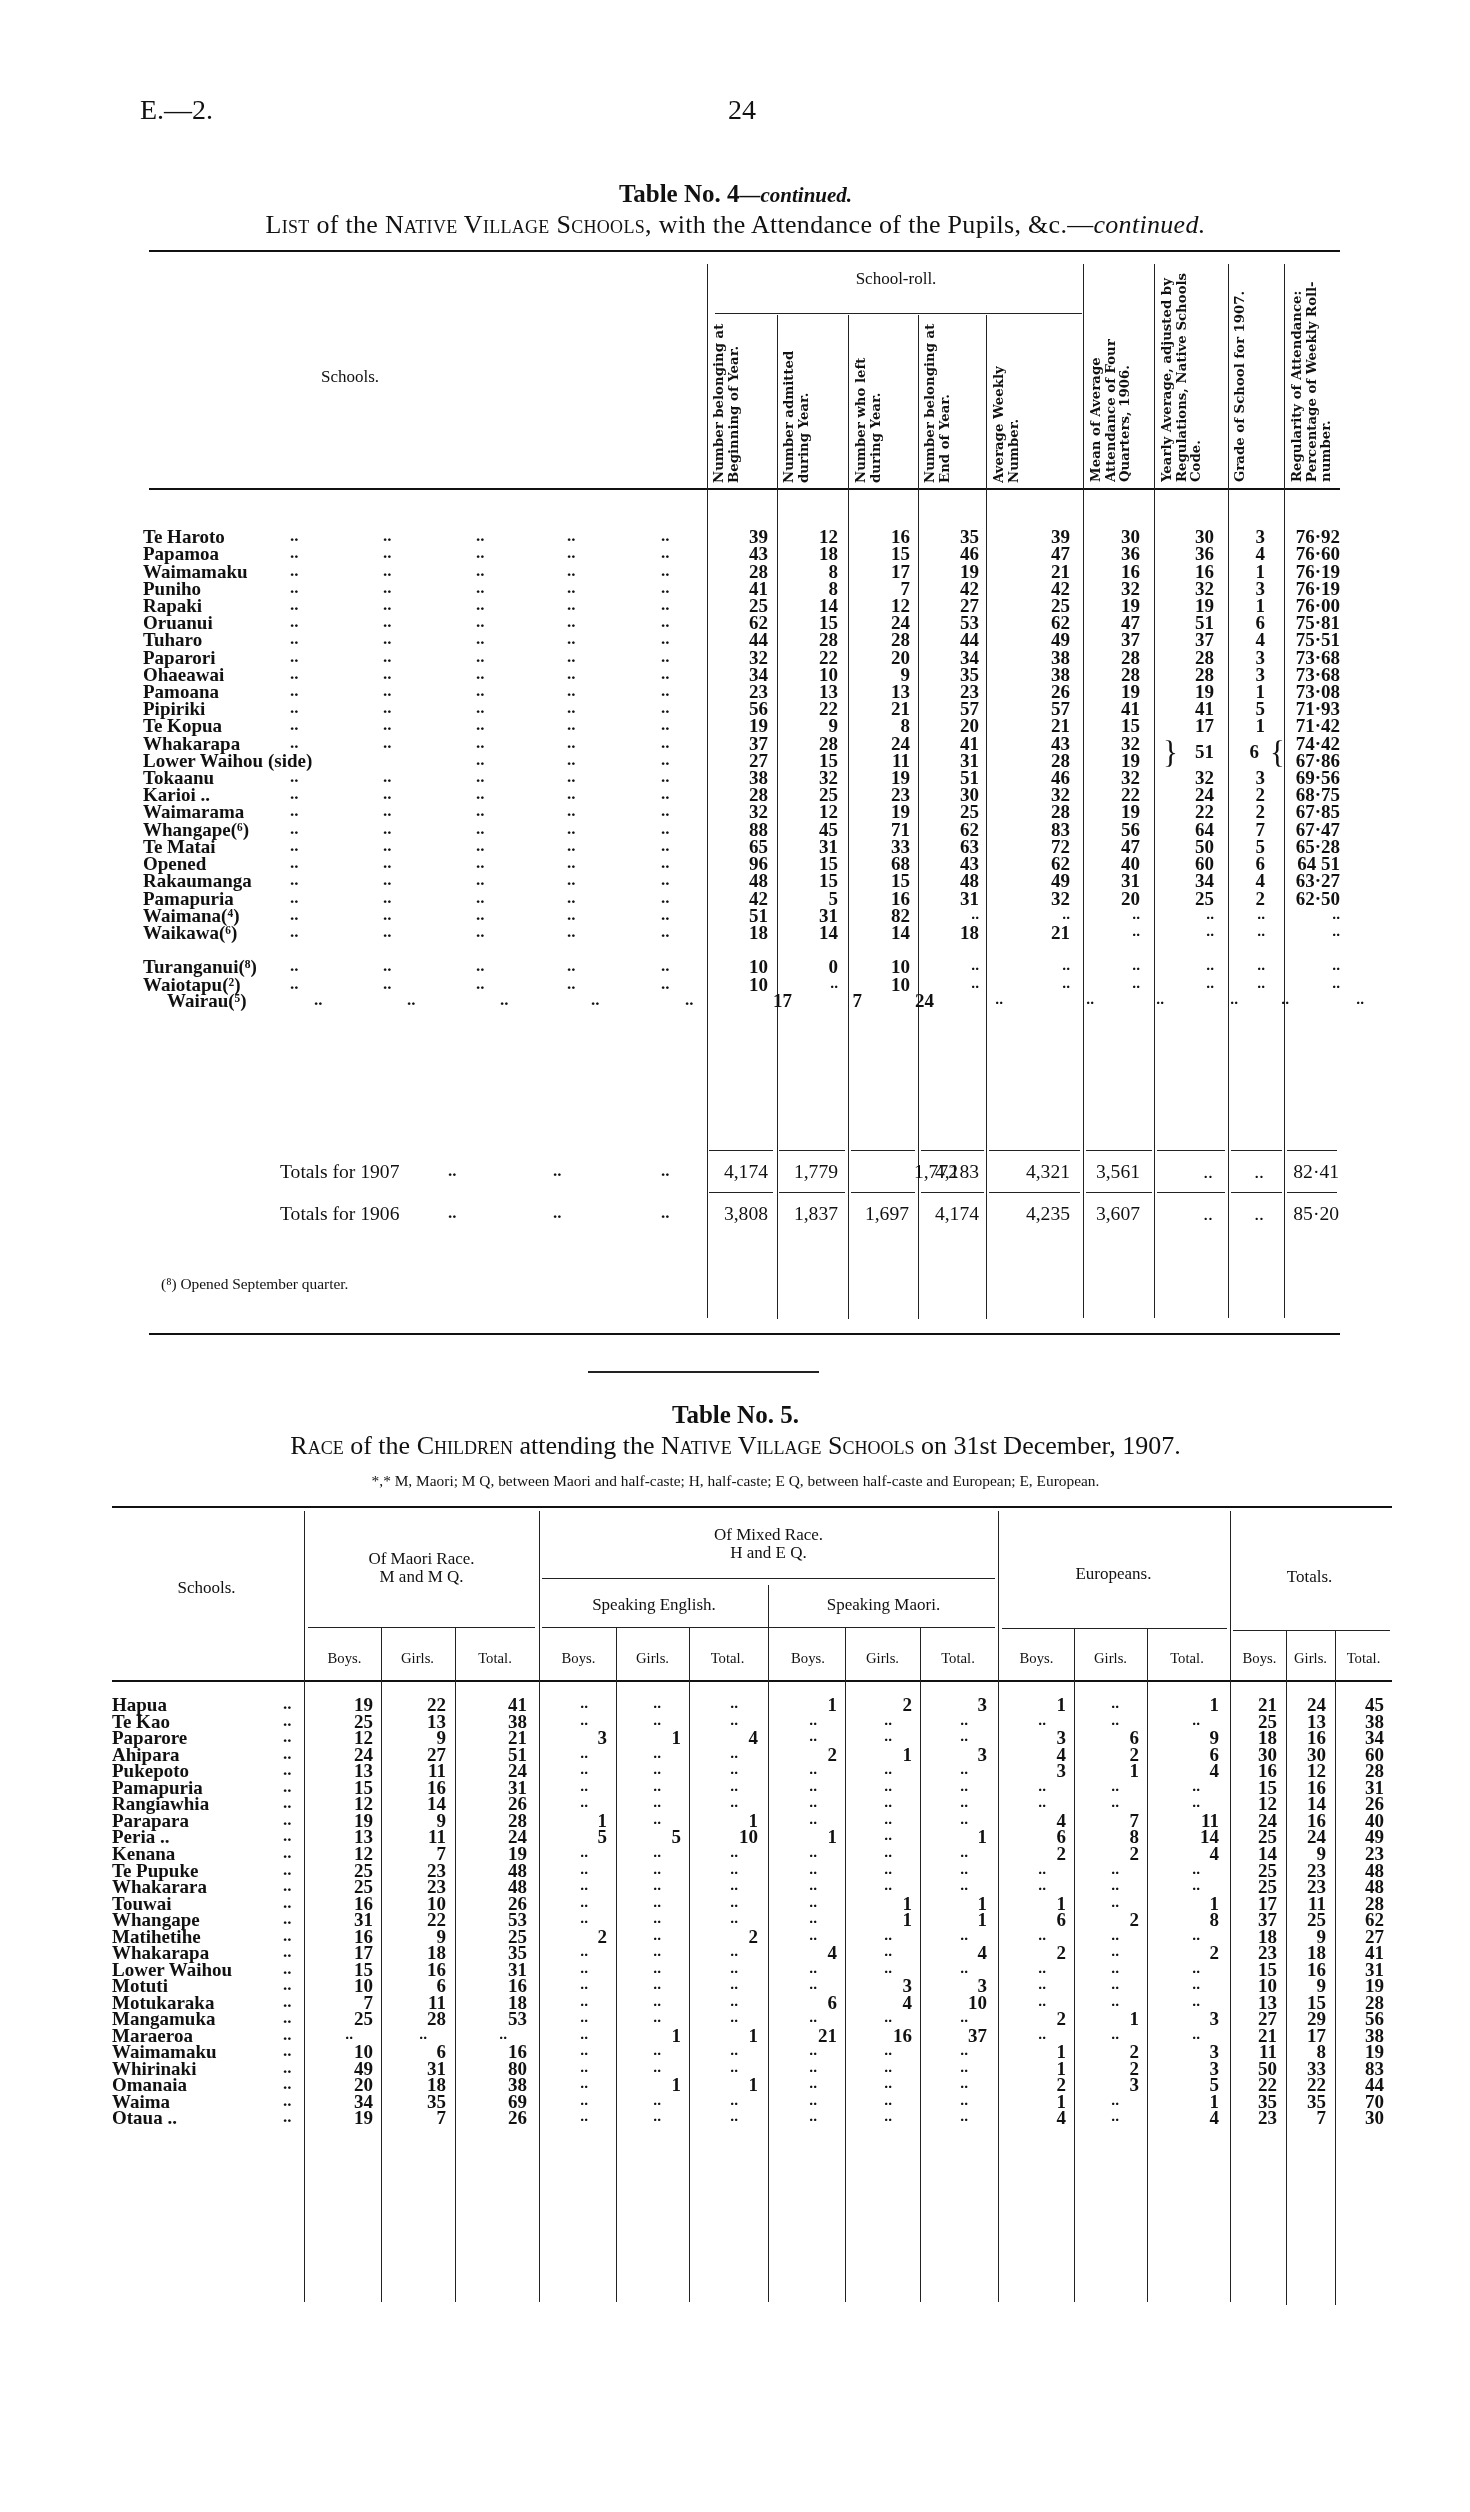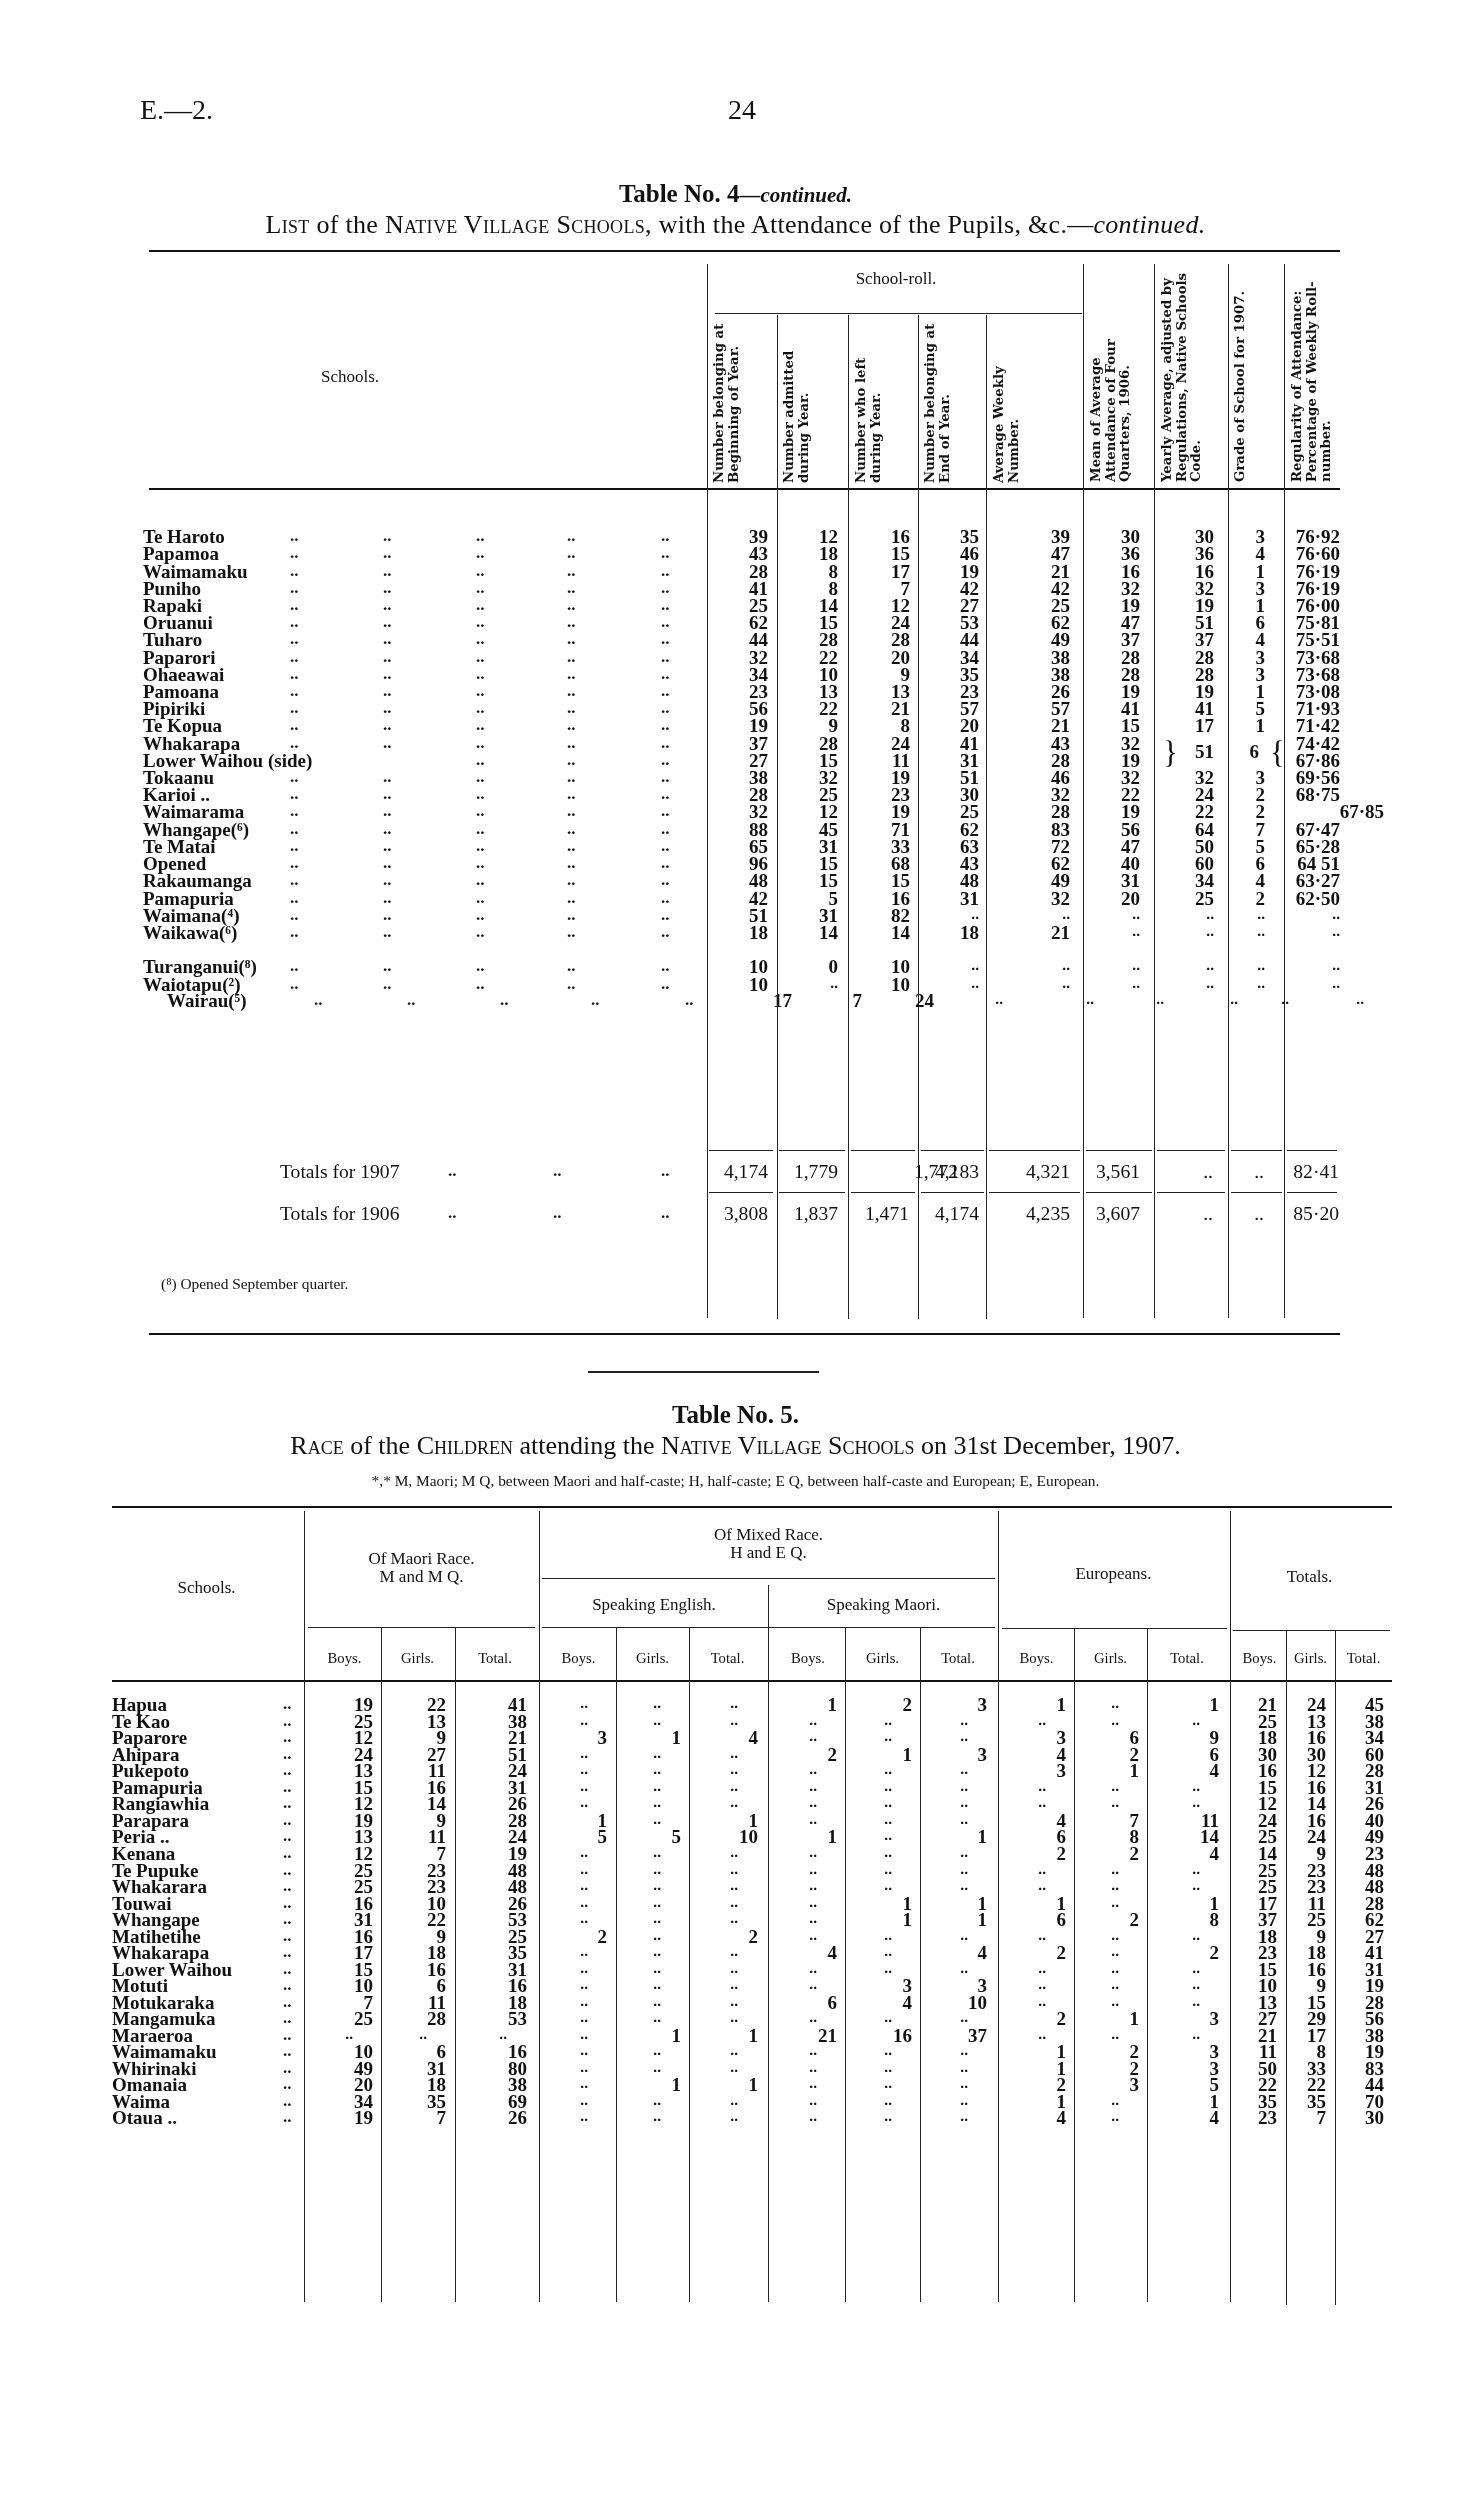--- a/index.html
+++ b/index.html
@@ -346,21 +346,21 @@
           <span class="dots" style="left:567px;">..</span>
           <span class="dots" style="left:661px;">..</span>
           <span class="num" style="left:712px;">32</span>
           <span class="num" style="left:782px;">12</span>
           <span class="num" style="left:854px;">19</span>
           <span class="num" style="left:923px;">25</span>
           <span class="num" style="left:1014px;">28</span>
           <span class="num" style="left:1084px;">19</span>
           <span class="num" style="left:1158px;">22</span>
           <span class="num" style="left:1209px;">2</span>
-          <span class="num" style="left:1284px;padding-left:44px;">67·85</span>
+          <span class="num" style="left:1284px;">67·85</span>
         </div>
         <div class="t4row" style="top:819px;">
           <span class="name">Whangape(⁶)</span>
           <span class="dots" style="left:290px;">..</span>
           <span class="dots" style="left:383px;">..</span>
           <span class="dots" style="left:476px;">..</span>
           <span class="dots" style="left:567px;">..</span>
           <span class="dots" style="left:661px;">..</span>
           <span class="num" style="left:712px;">88</span>
           <span class="num" style="left:782px;">45</span>
@@ -562,21 +562,21 @@
         <div class="hl" style="left:1157px;top:1192px;width:68px;"></div>
         <div class="hl" style="left:1231px;top:1192px;width:51px;"></div>
         <div class="hl" style="left:1287px;top:1192px;width:50px;"></div>
         <div class="t4tot" style="top:1203px;">
           <span style="position:absolute;left:280px;">Totals for 1906</span>
           <span class="dots" style="left:448px;">..</span>
           <span class="dots" style="left:553px;">..</span>
           <span class="dots" style="left:661px;">..</span>
           <span class="num" style="left:702px;width:66px;">3,808</span>
           <span class="num" style="left:772px;width:66px;">1,837</span>
-          <span class="num" style="left:843px;width:66px;">1,471</span>
+          <span class="num" style="left:843px;width:66px;">1,697</span>
           <span class="num" style="left:913px;width:66px;">4,174</span>
           <span class="num" style="left:1004px;width:66px;">4,235</span>
           <span class="num" style="left:1074px;width:66px;">3,607</span>
           <span class="num" style="left:1147px;width:66px;">..</span>
           <span class="num" style="left:1198px;width:66px;">..</span>
           <span class="num" style="left:1273px;width:66px;">85·20</span>
         </div>
       </div>
   </div>
 

